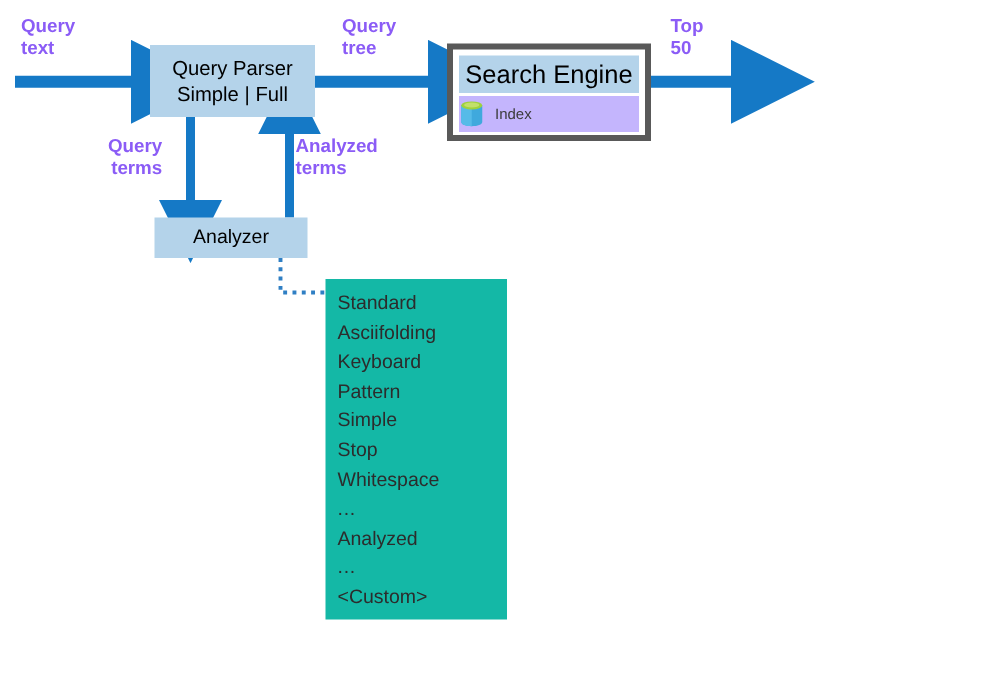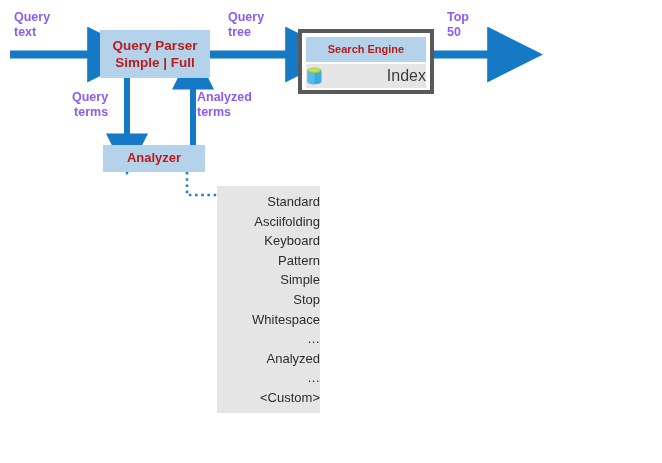--- a/index.html
+++ b/index.html
@@ -18,30 +18,29 @@
     position: absolute;
     left: 0;
     top: 0;
     width: 662px;
     height: 463px;
   }
   .node {
     position: absolute;
     box-sizing: border-box;
     background: #b4d3ea;
-    color: #b91c1c;
+    color: #000000;
     font-family: "Liberation Sans", sans-serif;
     font-size: 13.5px;
     display: flex;
     align-items: center;
     justify-content: center;
     text-align: center;
     line-height: 1.28;
     white-space: pre-line;
-    font-weight: bold;
   }
   .edge-label {
     position: absolute;
     font-family: "Liberation Sans", sans-serif;
     font-size: 12.5px;
     font-weight: bold;
     color: #8b5cf6;
     line-height: 1.18;
     white-space: pre-line;
   }
@@ -66,50 +65,49 @@
     width: 136px; height: 65px;
     box-sizing: border-box;
     border: 4px solid #595959;
     background: #ffffff;
     padding: 3px;
   }
   #search-engine-box {
     position: absolute;
     left: 306px; top: 37px;
     width: 120px; height: 25px;
-    font-size: 11px;
+    font-size: 17px;
   }
   #index-box {
     position: absolute;
     left: 306px; top: 64px;
     width: 120px; height: 24px;
-    font-size: 16px;
+    font-size: 10px;
     display: flex;
     align-items: center;
-    justify-content: space-between;
+    justify-content: flex-start;
     gap: 7px;
-    background: #e5e5e5;
+    background: #c4b5fd;
     color: #3b3b3b;
     font-family: "Liberation Sans", sans-serif;
   }
   .db-icon { flex: 0 0 auto; display: block; }
 
   
   #analyzer-list {
     position: absolute;
     left: 217px; top: 186px;
-    width: 103px; height: 227px;
-    background: #e5e5e5;
+    width: 121px; height: 227px;
+    background: #14b8a6;
     box-sizing: border-box;
     padding: 6px 0 0 8px;
     font-family: "Liberation Sans", sans-serif;
     font-size: 13px;
     color: #2c2c2c;
     line-height: 19.6px;
-    text-align: right;
   }
   #analyzer-list .li {
     display: block;
     white-space: nowrap;
   }
   #analyzer-list .li.ellipsis {
     font-size: 13px;
     letter-spacing: 0.5px;
   }
 

